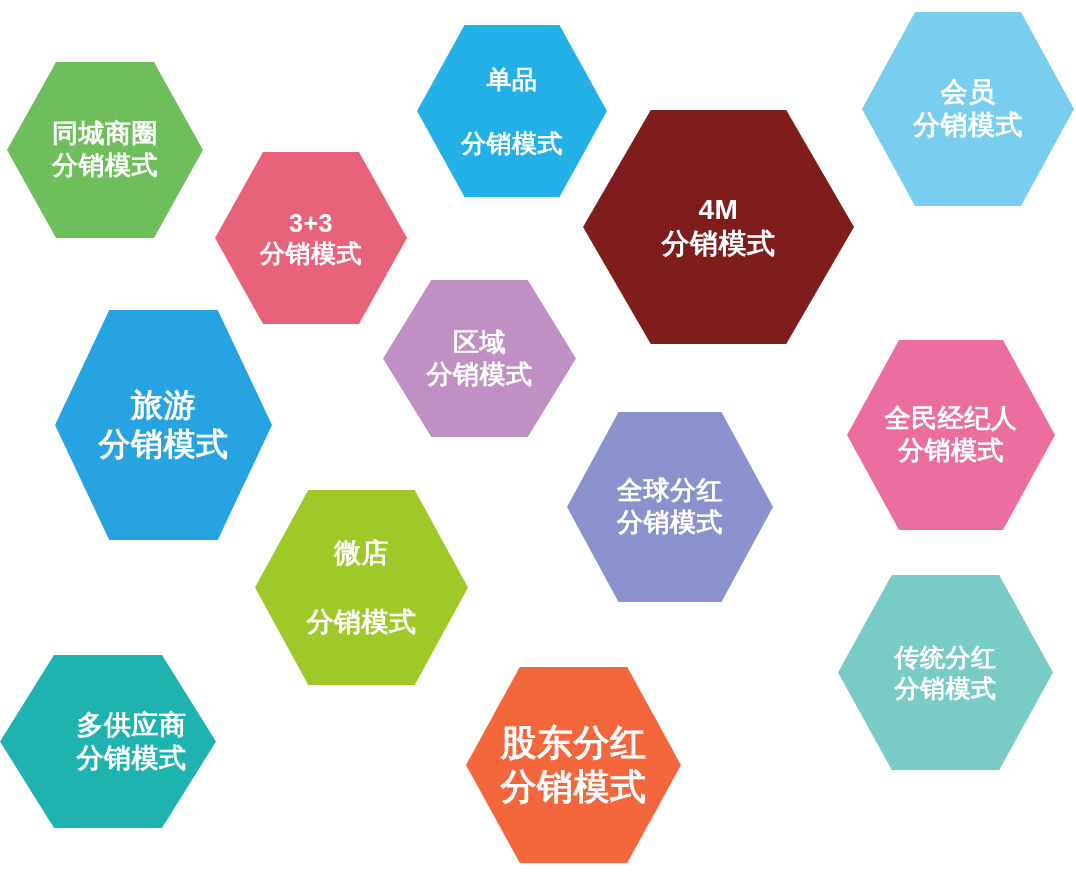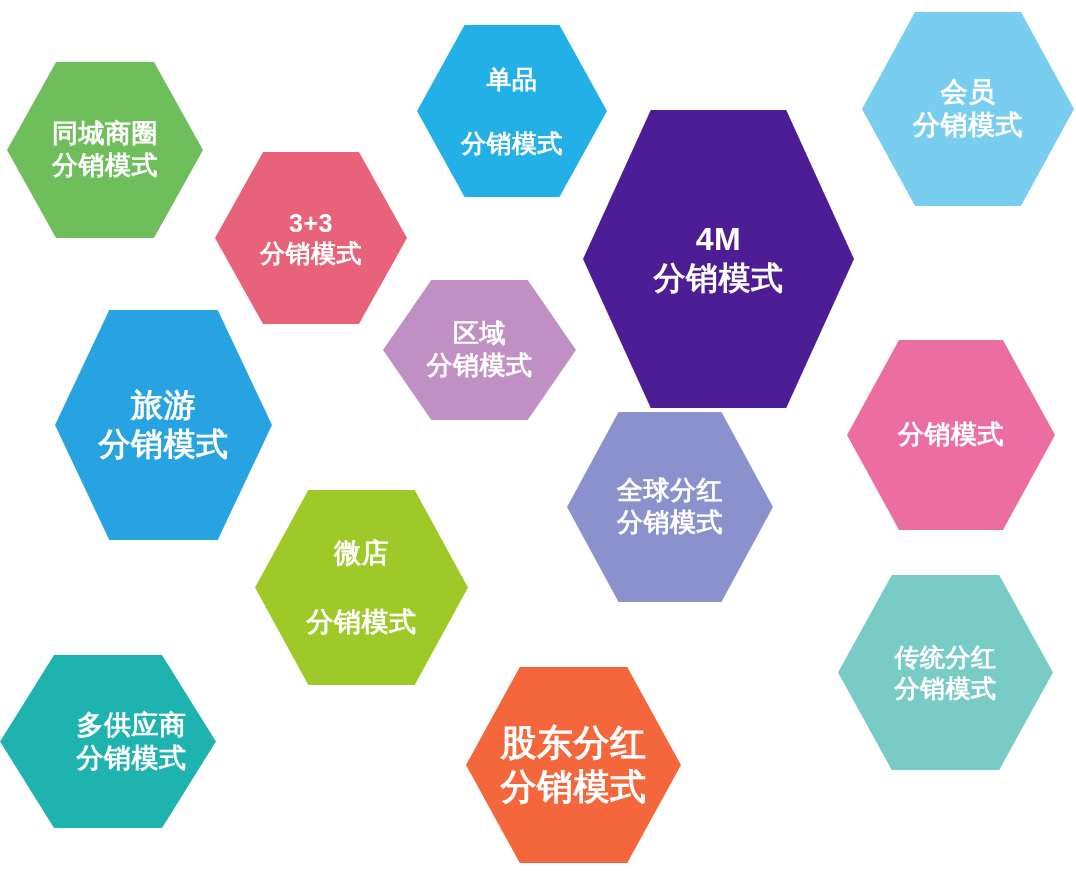--- a/index.html
+++ b/index.html
@@ -56,33 +56,34 @@
       <span class="line">分销模式</span>
     </div>
     <div class="hex" style="left: 862px; top: 12px; width: 212px; height: 194px; background: rgb(121, 205, 238); font-size: 27px; font-family: Liberation Serif, serif;">
       <span class="line">会员</span>
       <span class="line">分销模式</span>
     </div>
     <div class="hex" style="left: 215px; top: 152px; width: 192px; height: 172px; background: rgb(232, 99, 122); font-size: 25px;">
       <span class="line line-latin">3+3</span>
       <span class="line">分销模式</span>
     </div>
-    <div class="hex" style="left: 583px; top: 110px; width: 271px; height: 298px; background: #4c1d95; font-size: 32px;">
+    <div class="hex" style="left: 583px; top: 110px; width: 271px; height: 234px; background: #7f1d1d; font-size: 28px;">
       <span class="line line-latin">4M</span>
       <span class="line">分销模式</span>
     </div>
-    <div class="hex" style="left: 383px; top: 280px; width: 193px; height: 140px; background: rgb(192, 143, 196); font-size: 26px;">
+    <div class="hex" style="left: 383px; top: 280px; width: 193px; height: 157px; background: rgb(192, 143, 196); font-size: 26px;">
       <span class="line">区域</span>
       <span class="line">分销模式</span>
     </div>
     <div class="hex" style="left: 55px; top: 310px; width: 217px; height: 230px; background: rgb(38, 163, 224); font-size: 32px;">
       <span class="line">旅游</span>
       <span class="line">分销模式</span>
     </div>
     <div class="hex" style="left: 847px; top: 340px; width: 208px; height: 190px; background: rgb(236, 109, 159); font-size: 26px;">
+      <span class="line">全民经纪人</span>
       <span class="line">分销模式</span>
     </div>
     <div class="hex" style="left: 567px; top: 412px; width: 206px; height: 190px; background: rgb(138, 145, 204); font-size: 26px;">
       <span class="line">全球分红</span>
       <span class="line">分销模式</span>
     </div>
     <div class="hex" style="left: 255px; top: 490px; width: 213px; height: 195px; background: rgb(159, 201, 41); font-size: 27px; gap: 36px;">
       <span class="line">微店</span>
       <span class="line">分销模式</span>
     </div>

